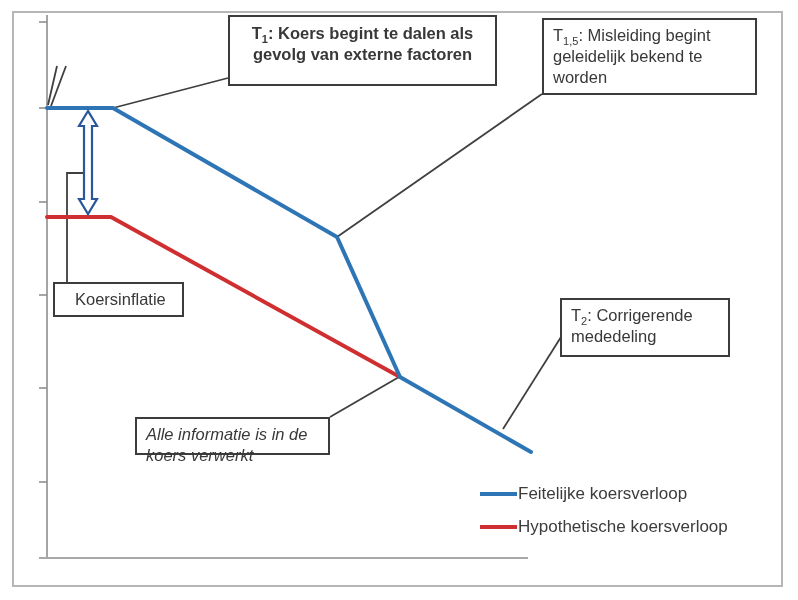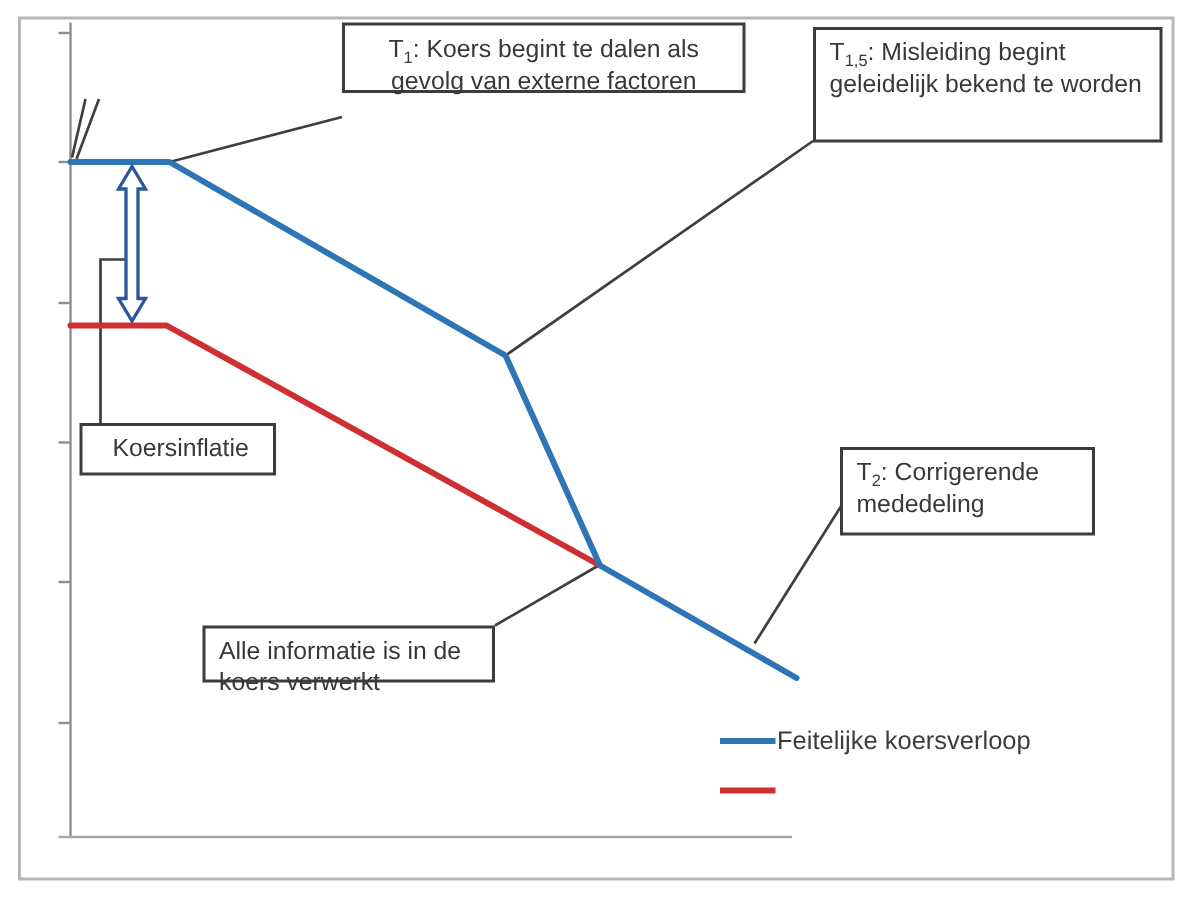--- a/index.html
+++ b/index.html
@@ -56,35 +56,36 @@
     <polyline fill="none" stroke="#CF2F30" stroke-width="4" stroke-linejoin="round" stroke-linecap="round" points="47,217 111,217 400,377"></polyline>
     <polyline fill="none" stroke="#2E75B6" stroke-width="4" stroke-linejoin="round" stroke-linecap="round" points="47,108 113,108 337,237 400,377 531,452"></polyline>
 
     <polygon fill="#ffffff" stroke="#2A579A" stroke-width="2.2" stroke-linejoin="miter" points="88,111 79,126 84,126 84,199 79,199 88,214 97,199 92,199 92,126 97,126"></polygon>
 
     <line x1="480" y1="494" x2="517" y2="494" stroke="#2E75B6" stroke-width="4"></line>
     <line x1="480" y1="527" x2="517" y2="527" stroke="#CF2F30" stroke-width="4"></line>
   </svg>
 
 
-  <div class="abox" style="left:228px;top:15px;width:269px;height:47px;text-align:center;padding:6px 4px;">
+  <div class="abox" style="left:228px;top:15px;width:269px;height:71px;text-align:center;padding:6px 4px;font-weight:bold;">
     <span>T</span><sub>1</sub><span>: Koers begint te dalen als gevolg van externe factoren</span>
   </div>
 
-  <div class="abox" style="left:542px;top:18px;width:233px;height:77px;">
+  <div class="abox" style="left:542px;top:18px;width:215px;height:77px;">
     <span>T</span><sub>1,5</sub><span>: Misleiding begint geleidelijk bekend te worden</span>
   </div>
 
   <div class="abox" style="left:560px;top:278px;width:170px;height:59px;margin-top:20px;">
     <span>T</span><sub>2</sub><span>: Corrigerende mededeling</span>
   </div>
 
   <div class="abox" style="left:53px;top:282px;width:131px;height:35px;text-align:center;padding:5px 20px;">
     <span>Koersinflatie</span>
   </div>
 
-  <div class="abox" style="left:135px;top:417px;width:195px;height:38px;">
+  <div class="abox" style="left:135px;top:417px;width:195px;height:38px;font-style:italic;">
     <span>Alle informatie is in de koers verwerkt</span>
   </div>
 
   <div class="legend-label" style="left:518px;top:484px;">Feitelijke koersverloop</div>
+  <div class="legend-label" style="left:518px;top:517px;">Hypothetische koersverloop</div>
 
 </div>
 
 </body></html>

